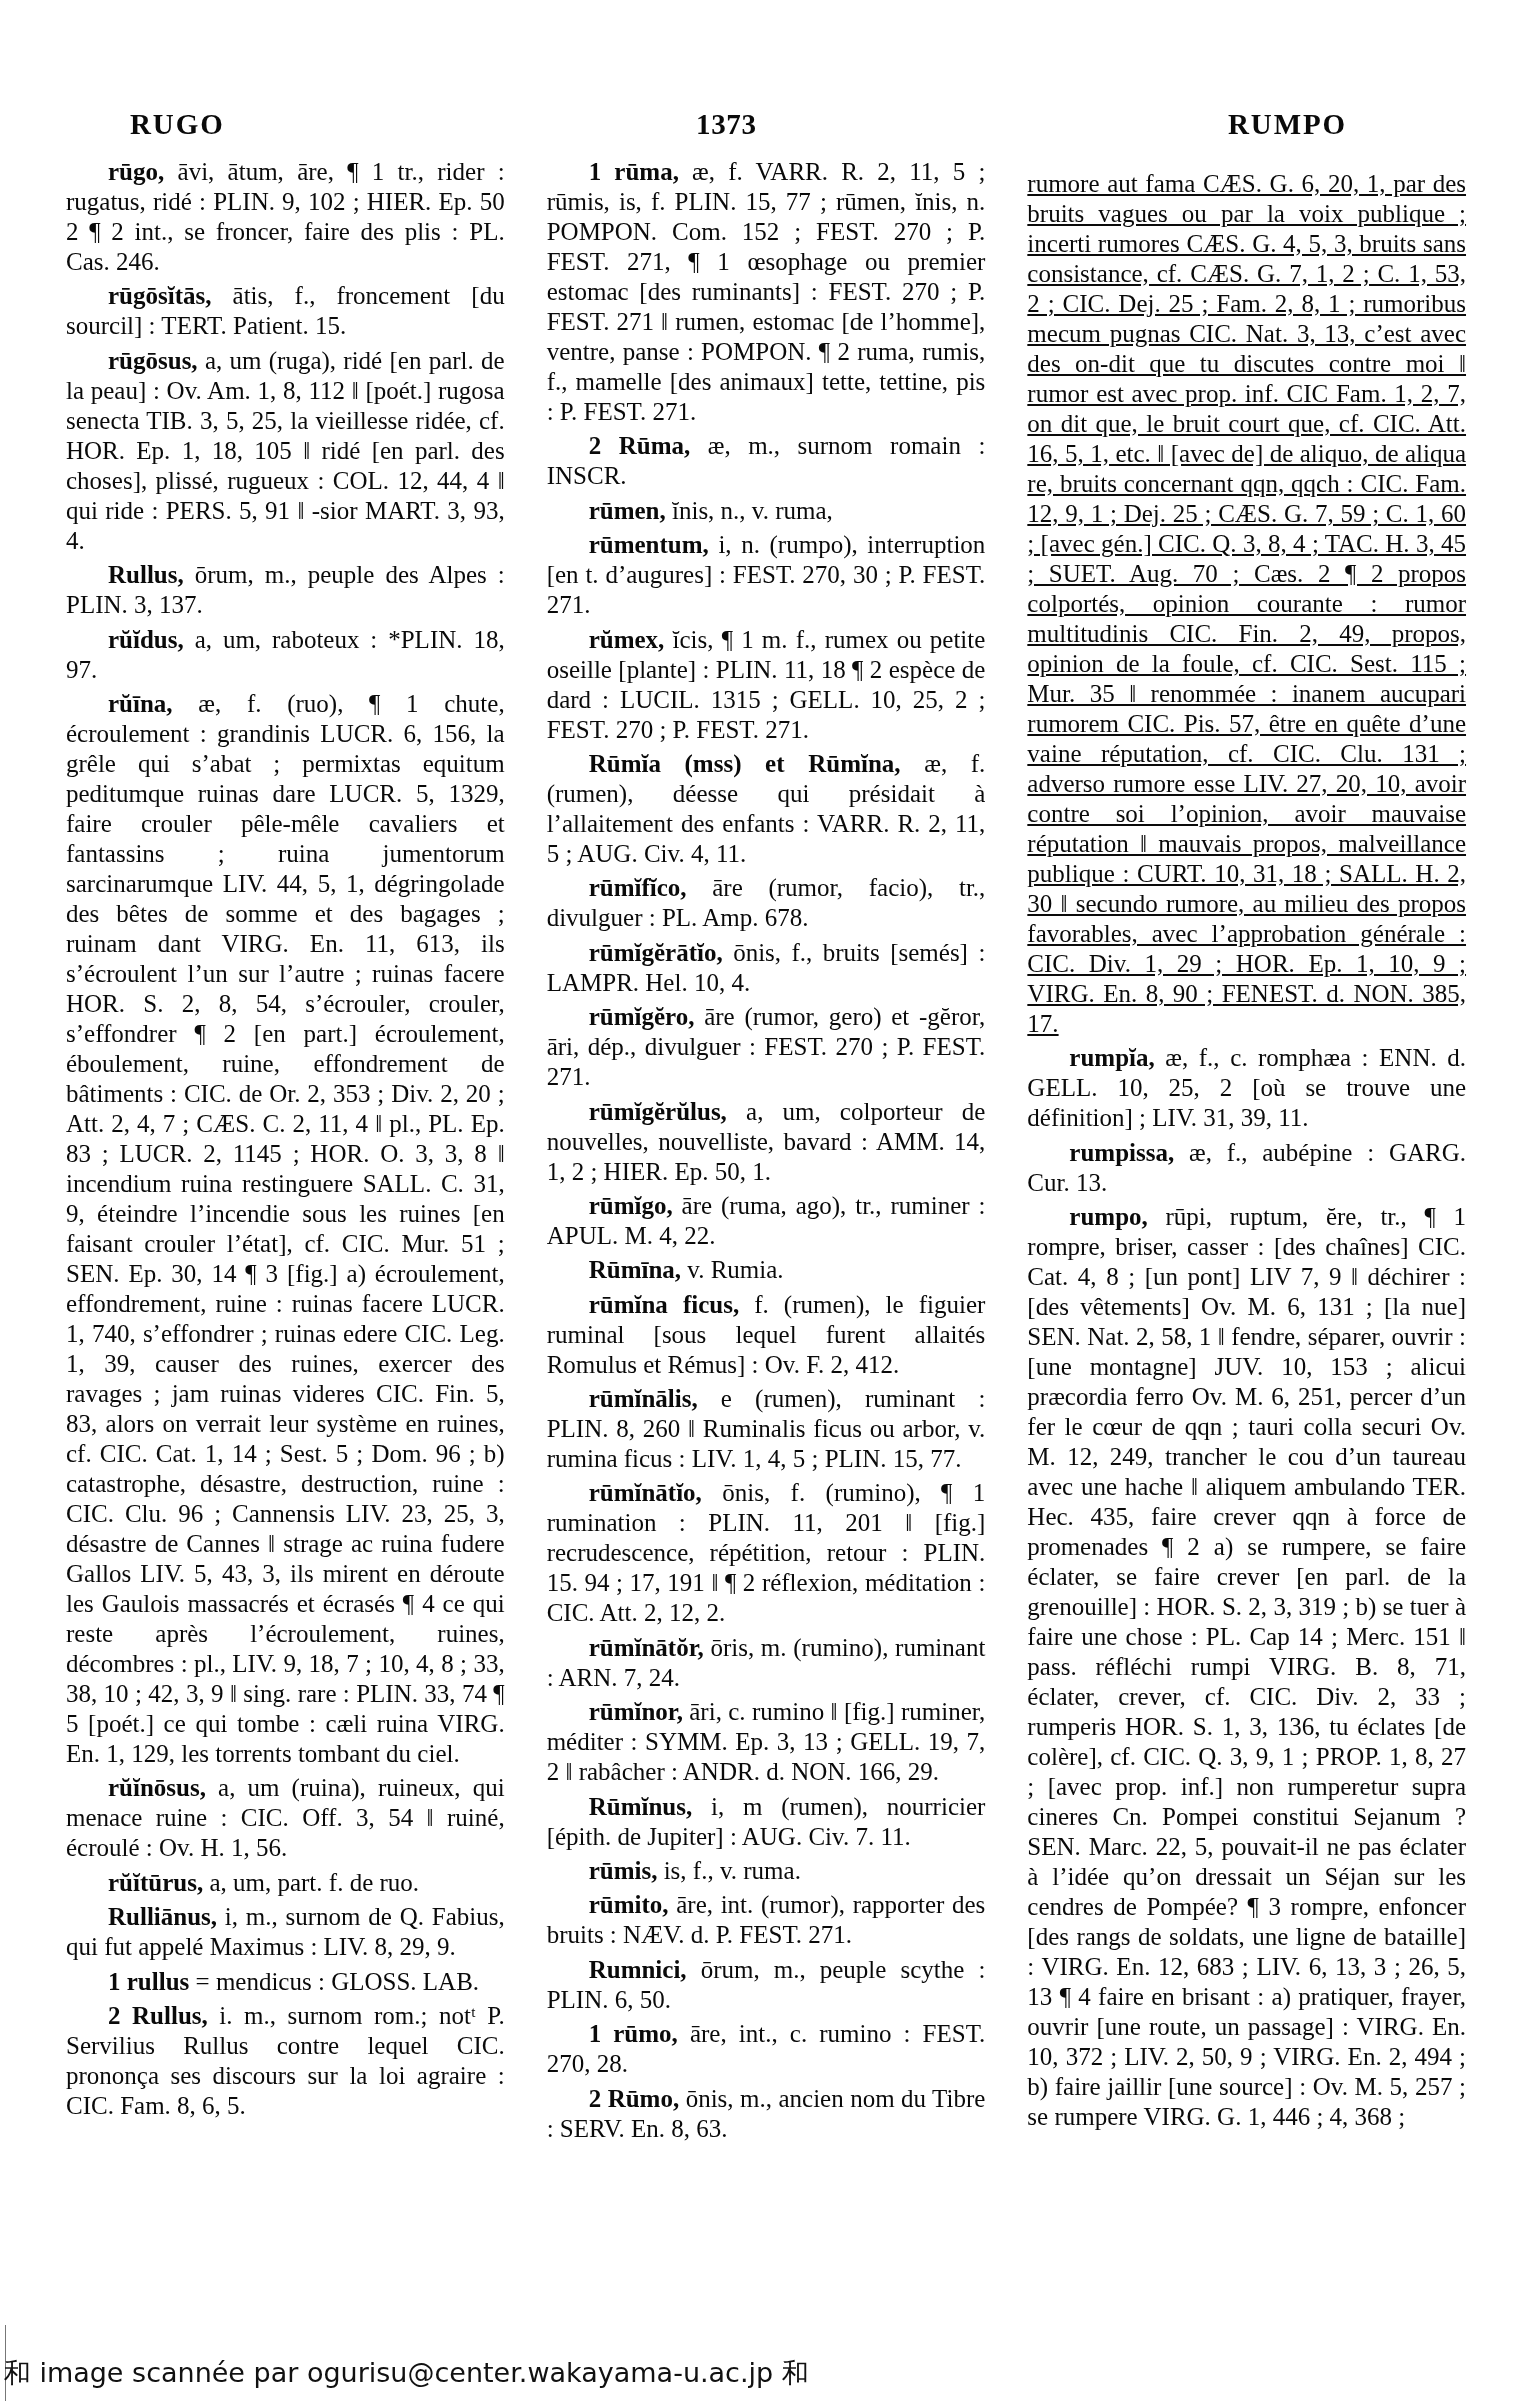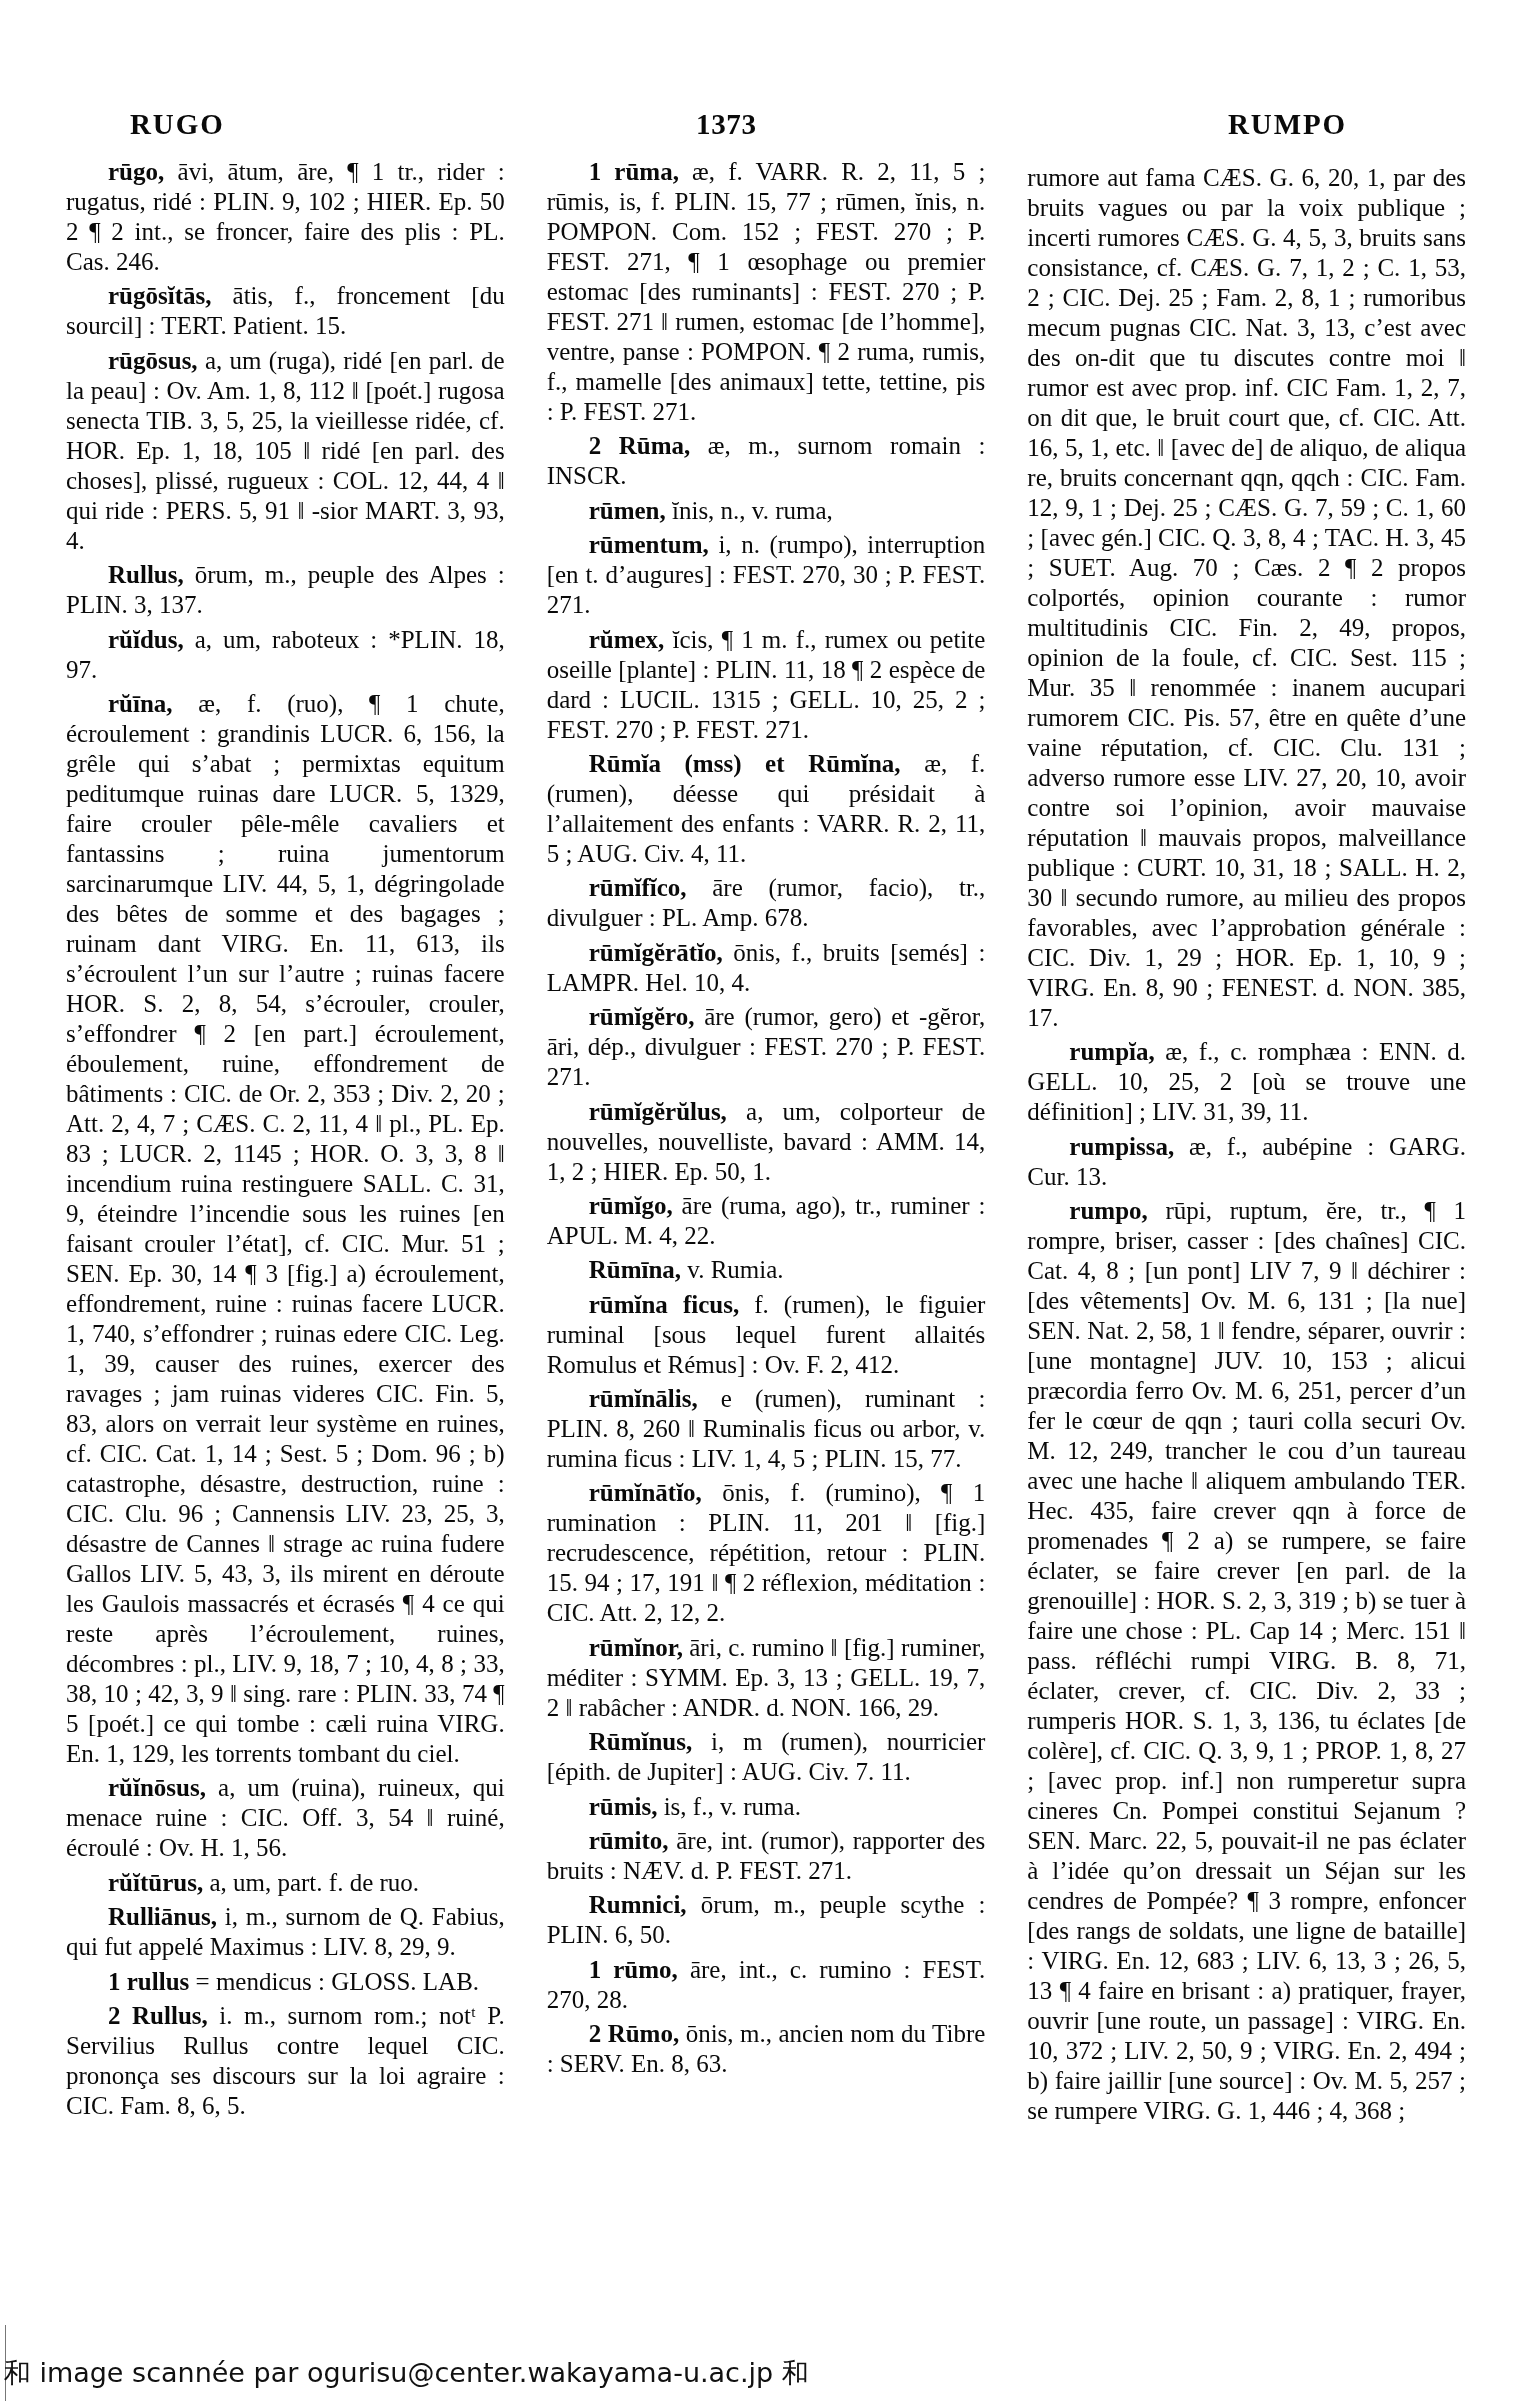--- a/index.html
+++ b/index.html
@@ -46,21 +46,21 @@
     text-align: justify;
     hyphens: none;
   }
   .entry {
     margin: 0;
     padding: 0;
     text-indent: 42px;
     margin-top: 4.4px;
   }
   .entry:first-child { margin-top: 0; }
-  .entry.cont { text-indent: 0; margin-top: 6px; }
+  .entry.cont { text-indent: 0; margin-top: 12px; text-decoration: underline; }
   .hw { font-weight: 700; }
   .page-footer {
     position: absolute;
     left: 3.8px;
     bottom: 10px;
     font-family: "DejaVu Sans", "Liberation Sans", sans-serif;
     font-size: 27px;
     color: #111;
     white-space: nowrap;
   }
@@ -105,20 +105,21 @@
       <p class="entry"><span class="hw">Rūmĭa (mss) et Rūmĭna, </span>æ, f. (rumen), déesse qui présidait à l’allaitement des enfants : VARR. R. 2, 11, 5 ; AUG. Civ. 4, 11.</p>
       <p class="entry"><span class="hw">rūmĭfĭco, </span>āre (rumor, facio), tr., divulguer : PL. Amp. 678.</p>
       <p class="entry"><span class="hw">rūmĭgĕrātĭo, </span>ōnis, f., bruits [semés] : LAMPR. Hel. 10, 4.</p>
       <p class="entry"><span class="hw">rūmĭgĕro, </span>āre (rumor, gero) et -gĕror, āri, dép., divulguer : FEST. 270 ; P. FEST. 271.</p>
       <p class="entry"><span class="hw">rūmĭgĕrŭlus, </span>a, um, colporteur de nouvelles, nouvelliste, bavard : AMM. 14, 1, 2 ; HIER. Ep. 50, 1.</p>
       <p class="entry"><span class="hw">rūmĭgo, </span>āre (ruma, ago), tr., ruminer : APUL. M. 4, 22.</p>
       <p class="entry"><span class="hw">Rūmīna, </span>v. Rumia.</p>
       <p class="entry"><span class="hw">rūmĭna ficus, </span>f. (rumen), le figuier ruminal [sous lequel furent allaités Romulus et Rémus] : Ov. F. 2, 412.</p>
       <p class="entry"><span class="hw">rūmĭnālis, </span>e (rumen), ruminant : PLIN. 8, 260 ‖ Ruminalis ficus ou arbor, v. rumina ficus : LIV. 1, 4, 5 ; PLIN. 15, 77.</p>
       <p class="entry"><span class="hw">rūmĭnātĭo, </span>ōnis, f. (rumino), ¶ 1 rumination : PLIN. 11, 201 ‖ [fig.] recrudescence, répétition, retour : PLIN. 15. 94 ; 17, 191 ‖ ¶ 2 réflexion, méditation : CIC. Att. 2, 12, 2.</p>
+      <p class="entry"><span class="hw">rūmĭnātŏr, </span>ōris, m. (rumino), ruminant : ARN. 7, 24.</p>
       <p class="entry"><span class="hw">rūmĭnor, </span>āri, c. rumino ‖ [fig.] ruminer, méditer : SYMM. Ep. 3, 13 ; GELL. 19, 7, 2 ‖ rabâcher : ANDR. d. NON. 166, 29.</p>
       <p class="entry"><span class="hw">Rūmĭnus, </span>i, m (rumen), nourricier [épith. de Jupiter] : AUG. Civ. 7. 11.</p>
       <p class="entry"><span class="hw">rūmis, </span>is, f., v. ruma.</p>
       <p class="entry"><span class="hw">rūmito, </span>āre, int. (rumor), rapporter des bruits : NÆV. d. P. FEST. 271.</p>
       <p class="entry"><span class="hw">Rumnici, </span>ōrum, m., peuple scythe : PLIN. 6, 50.</p>
       <p class="entry"><span class="hw">1 rūmo, </span>āre, int., c. rumino : FEST. 270, 28.</p>
       <p class="entry"><span class="hw">2 Rūmo, </span>ōnis, m., ancien nom du Tibre : SERV. En. 8, 63.</p>
     </div>
   <div class="col">
       <p class="entry cont">rumore aut fama CÆS. G. 6, 20, 1, par des bruits vagues ou par la voix publique ; incerti rumores CÆS. G. 4, 5, 3, bruits sans consistance, cf. CÆS. G. 7, 1, 2 ; C. 1, 53, 2 ; CIC. Dej. 25 ; Fam. 2, 8, 1 ; rumoribus mecum pugnas CIC. Nat. 3, 13, c’est avec des on-dit que tu discutes contre moi ‖ rumor est avec prop. inf. CIC Fam. 1, 2, 7, on dit que, le bruit court que, cf. CIC. Att. 16, 5, 1, etc. ‖ [avec de] de aliquo, de aliqua re, bruits concernant qqn, qqch : CIC. Fam. 12, 9, 1 ; Dej. 25 ; CÆS. G. 7, 59 ; C. 1, 60 ; [avec gén.] CIC. Q. 3, 8, 4 ; TAC. H. 3, 45 ; SUET. Aug. 70 ; Cæs. 2 ¶ 2 propos colportés, opinion courante : rumor multitudinis CIC. Fin. 2, 49, propos, opinion de la foule, cf. CIC. Sest. 115 ; Mur. 35 ‖ renommée : inanem aucupari rumorem CIC. Pis. 57, être en quête d’une vaine réputation, cf. CIC. Clu. 131 ; adverso rumore esse LIV. 27, 20, 10, avoir contre soi l’opinion, avoir mauvaise réputation ‖ mauvais propos, malveillance publique : CURT. 10, 31, 18 ; SALL. H. 2, 30 ‖ secundo rumore, au milieu des propos favorables, avec l’approbation générale : CIC. Div. 1, 29 ; HOR. Ep. 1, 10, 9 ; VIRG. En. 8, 90 ; FENEST. d. NON. 385, 17.</p>

